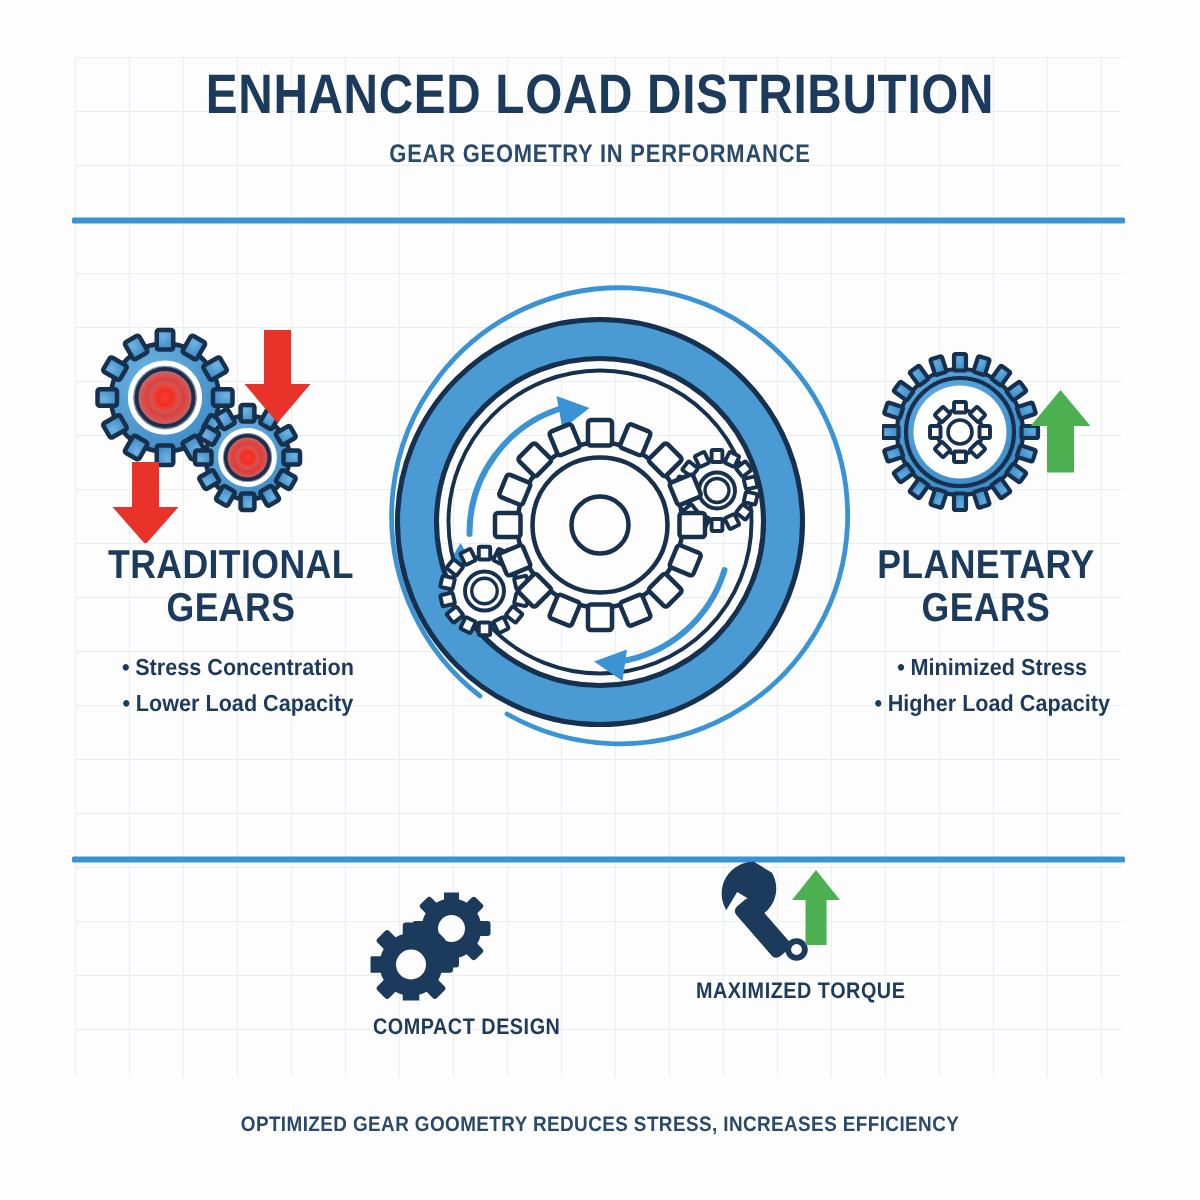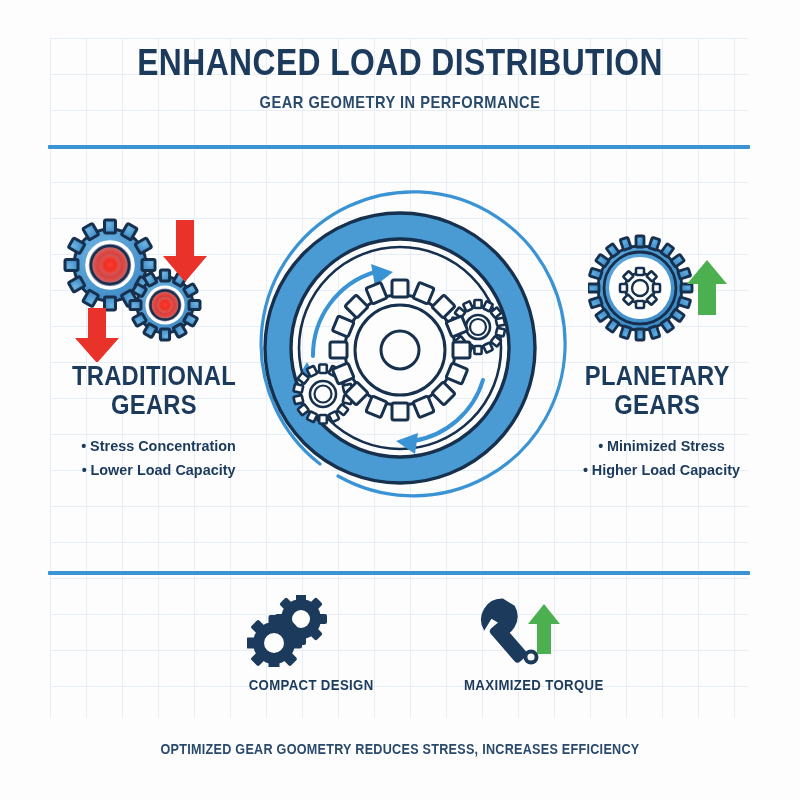--- a/index.html
+++ b/index.html
@@ -85,21 +85,21 @@
     font-weight: bold;
     color: #1b3a5c;
     line-height: 1.55;
     white-space: nowrap;
   }
   .bullet-item .dot { margin-right: 4px; }
 
   
   .feature { position: absolute; text-align: right; }
   #feature-compact { left: 195px; top: 592px; width: 190px; }
-  #feature-torque  { left: 425px; top: 592px; width: 190px; }
+  #feature-torque  { left: 425px; top: 568px; width: 190px; }
   .feature-icon { height: 78px; display: flex; align-items: center; justify-content: center; }
   .feature-label {
     margin-top: 6px;
     font-size: 15px;
     font-weight: bold;
     color: #1b3a5c;
     letter-spacing: 0.4px;
     transform: scaleX(0.88);
   }
   

